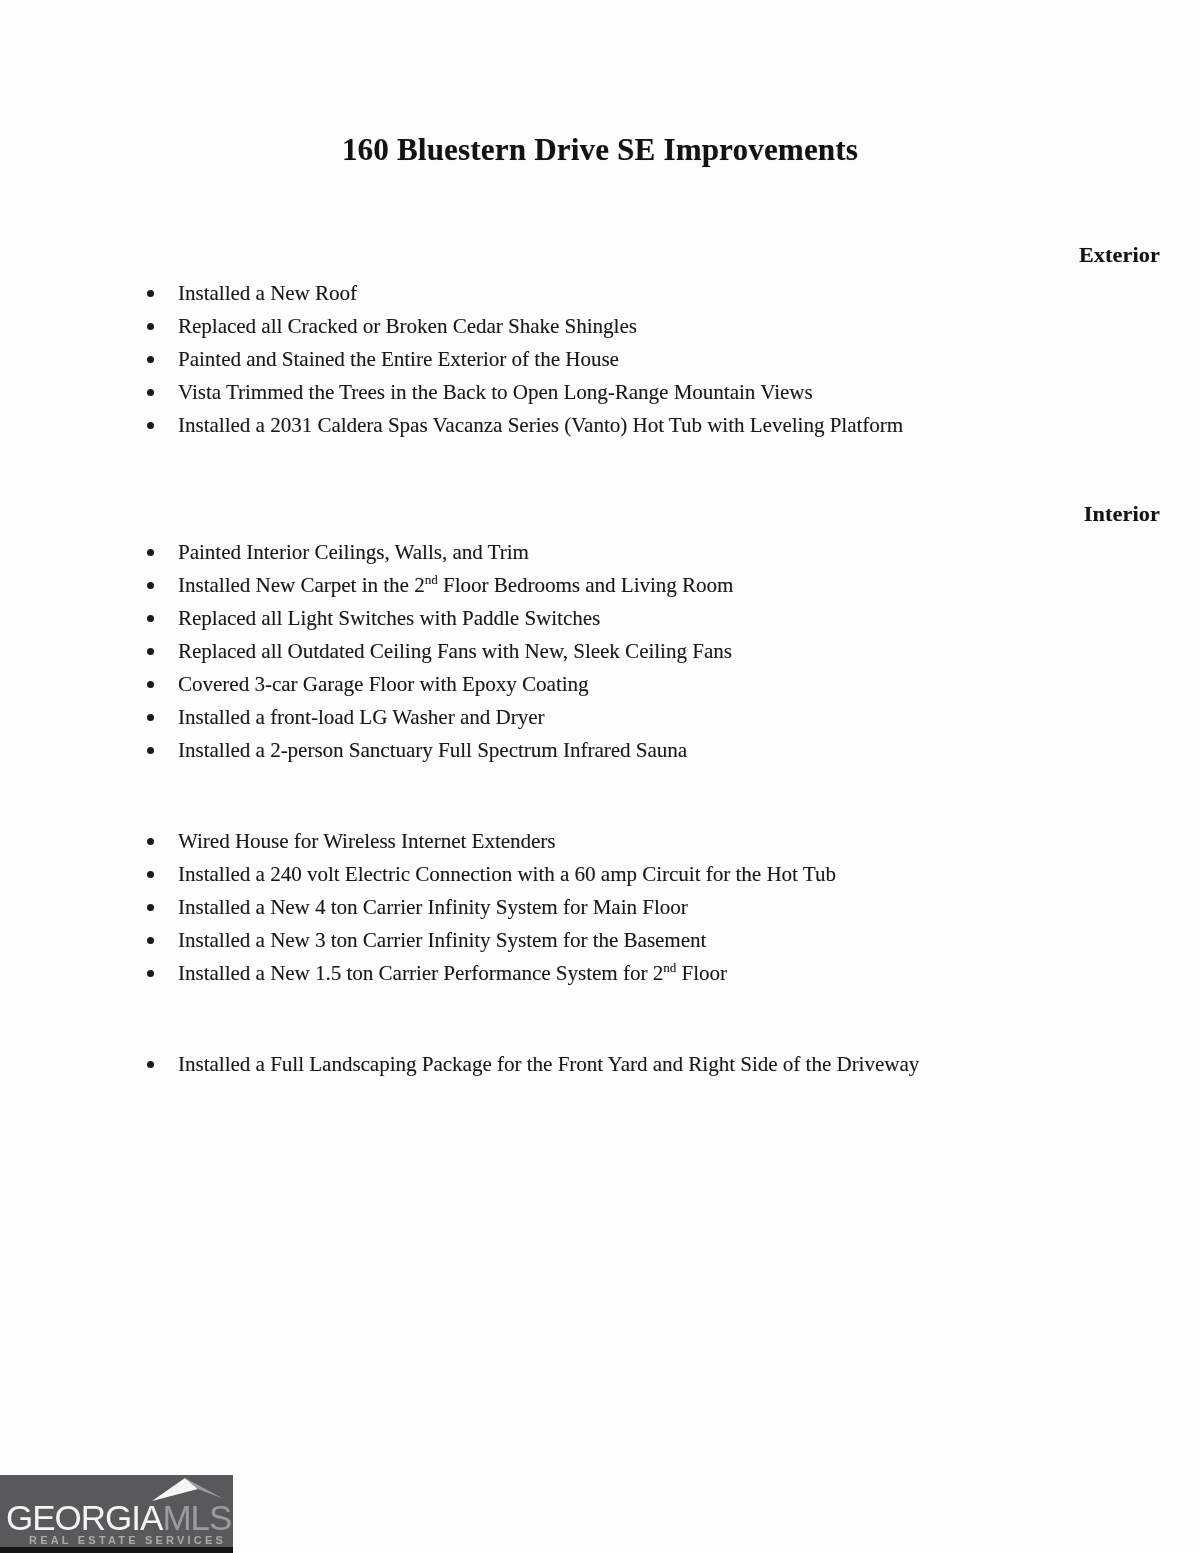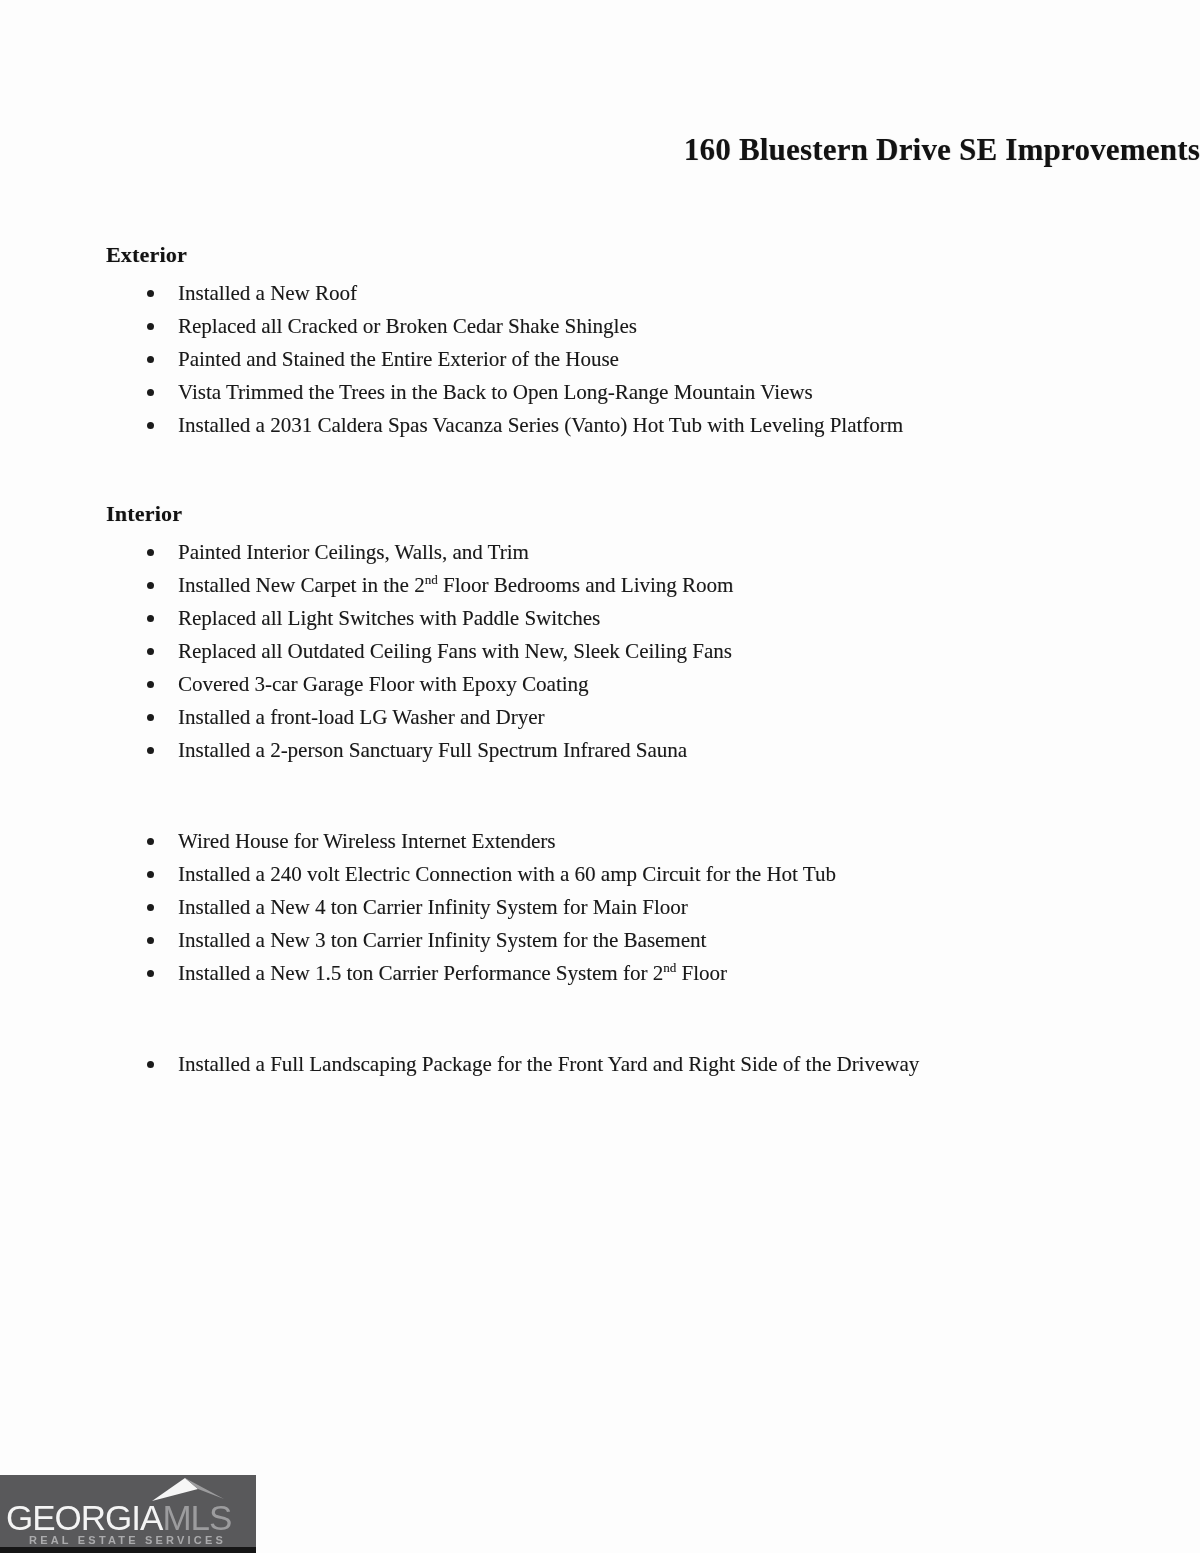--- a/index.html
+++ b/index.html
@@ -9,21 +9,21 @@
     height: 1553px;
     background: #fdfdfd;
     position: relative;
     font-family: "Liberation Serif", "DejaVu Serif", serif;
     color: #1a1a1a;
     overflow: hidden;
   }
   .page-title {
     margin: 0;
     padding-top: 130px;
-    text-align: right;
+    text-align: center;
     font-size: 31px;
     line-height: 40px;
     font-weight: 700;
     color: #121212;
     letter-spacing: 0.2px;
     text-shadow: 0.4px 0.4px 0.7px rgba(70,70,70,0.45);
   }
   .content {
     padding-left: 106px;
     padding-right: 40px;
@@ -31,20 +31,21 @@
   section.doc-section { margin-top: 58px; }
   section.doc-section:first-of-type { margin-top: 71px; }
   .section-heading {
     margin: 0;
     font-size: 22px;
     line-height: 28px;
     font-weight: 700;
     color: #121212;
     letter-spacing: 0.2px;
     text-shadow: 0.4px 0.4px 0.7px rgba(70,70,70,0.45);
+    text-align: right;
   }
   ul.bullet-list {
     margin: 8px 0 0 0;
     padding: 0 0 0 72px;
     list-style: none;
   }
   ul.bullet-list li {
     position: relative;
     font-size: 21px;
     line-height: 33px;
@@ -65,21 +66,21 @@
   ul.bullet-list li sup {
     font-size: 0.62em;
     line-height: 0;
     vertical-align: super;
   }
   
   .mls-logo {
     position: absolute;
     left: 0;
     bottom: 0;
-    width: 256px;
+    width: 233px;
     height: 78px;
     background: #59595b;
     font-family: "Liberation Sans", sans-serif;
     overflow: hidden;
   }
   .roof-icon {
     position: absolute;
     left: 150px;
     top: 2px;
     width: 76px;

